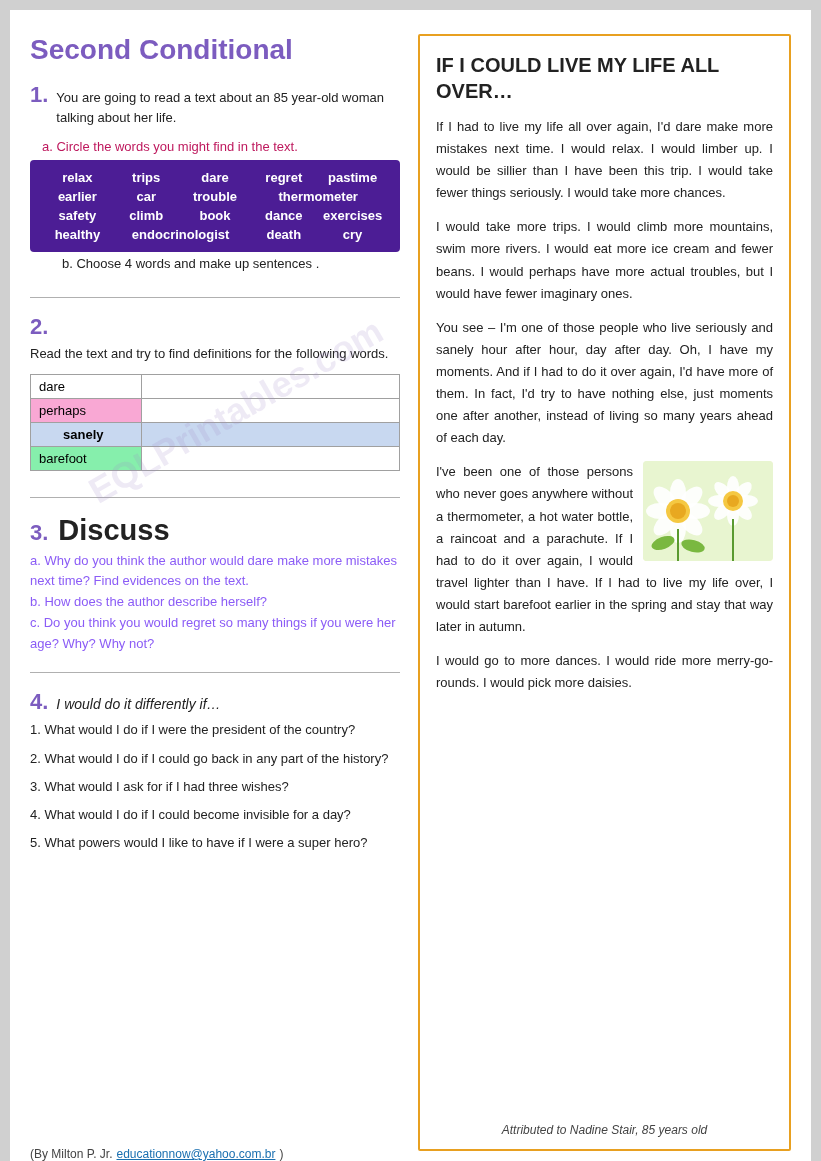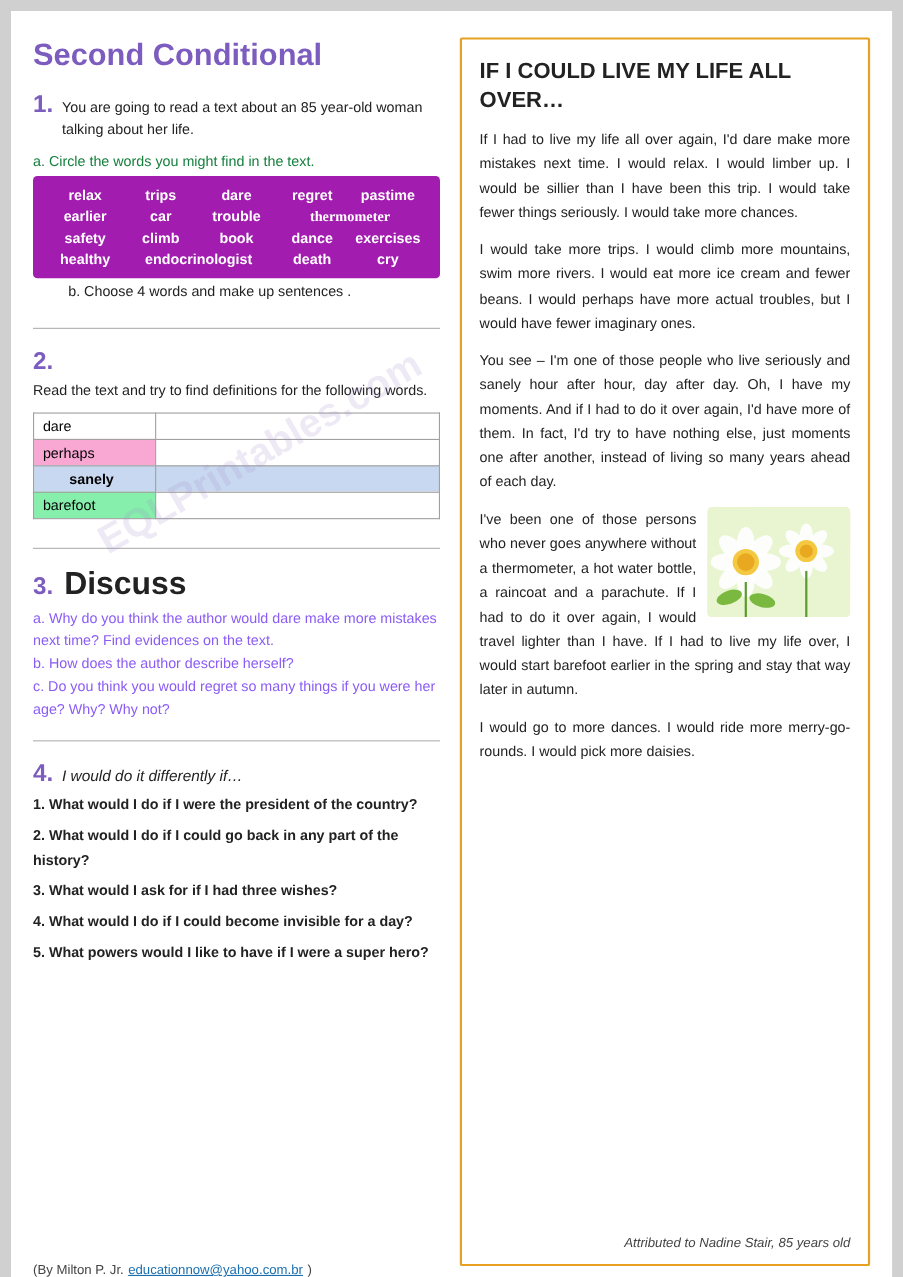--- a/index.html
+++ b/index.html
@@ -48,26 +48,27 @@
       gap: 4px;
       margin-bottom: 2px;
     }
     .section-text {
       font-size: 13px;
       color: #222;
       line-height: 1.5;
     }
     .instruction-label {
       font-size: 13px;
-      color: #15803d;
+      color: #be185d;
       margin-bottom: 6px;
+      margin-left: 12px;
     }
     
     .word-box {
-      background: #a21caf;
+      background: #4c1d95;
       border-radius: 4px;
       padding: 10px 14px;
       display: grid;
       grid-template-columns: repeat(5, 1fr);
       gap: 4px 2px;
       margin-bottom: 4px;
     }
     .word-box span {
       color: #fff;
       font-size: 13px;
@@ -127,21 +128,20 @@
       font-style: italic;
       color: #222;
     }
     .questions-list {
       font-size: 13px;
       color: #222;
       line-height: 1.7;
     }
     .questions-list p {
       margin-bottom: 6px;
-      font-weight: bold;
     }
     
     .watermark {
       position: absolute;
       left: 60px;
       top: 380px;
       font-size: 36px;
       color: rgba(160,140,200,0.18);
       transform: rotate(-30deg);
       font-weight: bold;
@@ -181,21 +181,21 @@
       height: 100px;
       margin-left: 10px;
       margin-bottom: 4px;
       background: linear-gradient(135deg, #f0f8e0 0%, #e8f5c0 40%, #f5f0d0 60%, #fffbe0 100%);
       border-radius: 4px;
       position: relative;
       overflow: hidden;
     }
     
     .attribution {
-      text-align: right;
+      text-align: center;
       font-size: 12px;
       font-style: italic;
       color: #444;
       margin-top: auto;
       padding-top: 10px;
     }
     
     .footer {
       position: absolute;
       bottom: 10px;
@@ -245,21 +245,21 @@
 
         <span>relax</span>
         <span>trips</span>
         <span>dare</span>
         <span>regret</span>
         <span>pastime</span>
 
         <span>earlier</span>
         <span>car</span>
         <span>trouble</span>
-        <span style="grid-column: span 2; font-family: Liberation Serif, serif;">thermometer</span>
+        <span style="grid-column: span 2;">thermometer</span>
 
         <span>safety</span>
         <span>climb</span>
         <span>book</span>
         <span>dance</span>
         <span>exercises</span>
 
         <span>healthy</span>
         <span style="grid-column: span 2;">endocrinologist</span>
         <span>death</span>

